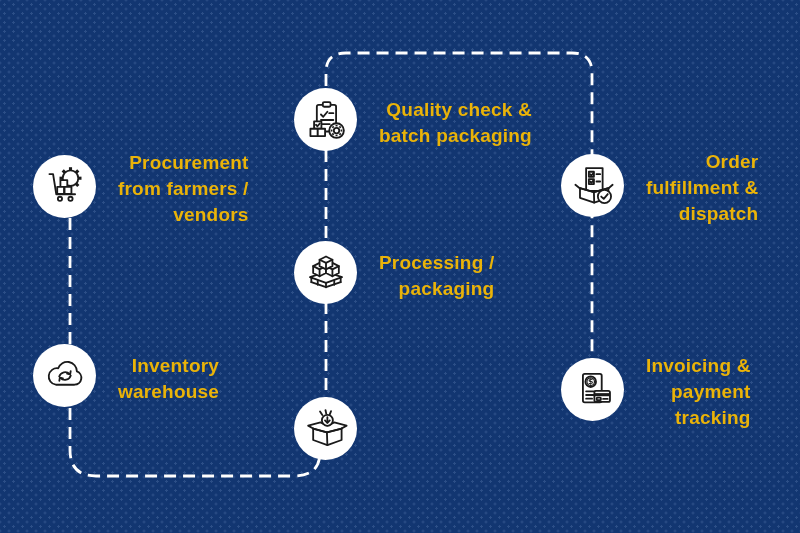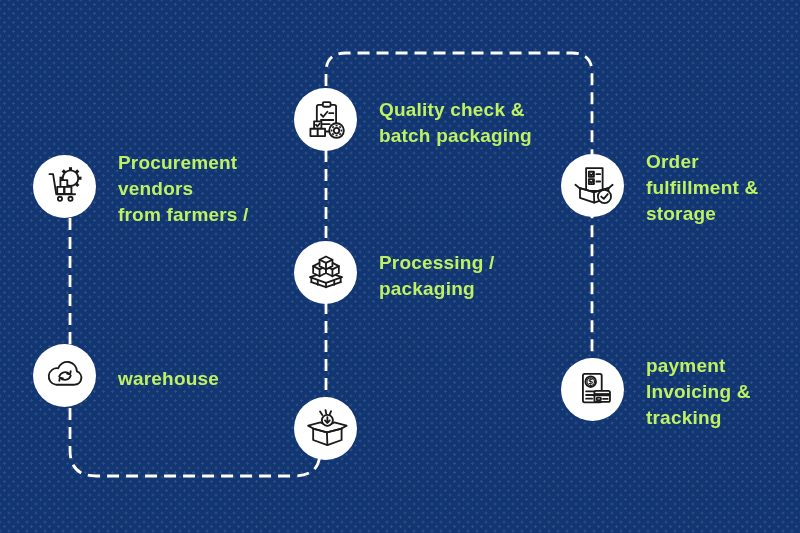--- a/index.html
+++ b/index.html
@@ -15,22 +15,22 @@
   }
   #connector-layer{position:absolute;left:0;top:0;z-index:0;}
   .node{position:absolute;display:flex;align-items:center;gap:22px;z-index:1;}
   .circle{
     width:63px;height:63px;border-radius:50%;background:#ffffff;flex:0 0 63px;
     display:flex;align-items:center;justify-content:center;
   }
   .circle svg{width:44px;height:44px;}
   .label{transform:translateY(3px);}
   .label span{
-    display:block;white-space:nowrap;color:#bef264;font-weight:bold;
-    font-size:19px;line-height:26px;letter-spacing:.2px;
+    display:block;white-space:nowrap;color:#eab308;font-weight:bold;
+    font-size:19px;line-height:26px;letter-spacing:.2px;text-align:right;
   }
   .icon-art{fill:none;stroke:#1a1a1a;stroke-width:2;stroke-linecap:round;stroke-linejoin:round;}
   .icon-fill{fill:#ffffff;}
   .icon-thick{stroke-width:3.4;stroke-linecap:butt;}
   .icon-dollar{font-size:8.5px;font-weight:bold;fill:#1a1a1a;stroke:none;
     font-family:"DejaVu Sans",sans-serif;text-anchor:middle;}
 </style>
 </head>
 <body>
 
@@ -58,38 +58,39 @@
         <rect class="icon-fill" x="15.5" y="25" width="7.5" height="7.5"></rect>
         <rect class="icon-fill" x="23.5" y="25" width="7.5" height="7.5"></rect>
         <path d="M 7 11 L 11 11 L 14.5 33 L 35 33"></path>
         <circle cx="18.5" cy="38" r="2.3"></circle>
         <circle cx="30" cy="38" r="2.3"></circle>
       </g>
     </svg>
   </div>
   <div class="label">
     <span>Procurement</span>
+    <span>from farmers /</span>
     <span>vendors</span>
-    <span>from farmers /</span>
   </div>
 </div>
 
 <div class="node" style="left:33px;top:344px">
   <div class="circle">
     <svg viewBox="0 0 48 48">
       <g class="icon-art">
         <path d="M 14 33.5 L 34.5 33.5 A 7.5 7.5 0 0 0 37 19 A 10.5 10.5 0 0 0 16.6 15.6 A 7.8 7.8 0 0 0 14 33.5 Z"></path>
         <path d="M 17.7 24.5 a 6.8 6.8 0 0 1 11.4 -2.6"></path>
         <polyline points="26.3,21.4 29.6,22.1 30.2,18.8"></polyline>
         <path d="M 30.3 23.5 a 6.8 6.8 0 0 1 -11.4 2.6"></path>
         <polyline points="21.7,26.6 18.4,25.9 17.8,29.2"></polyline>
       </g>
     </svg>
   </div>
   <div class="label">
+    <span>Inventory</span>
     <span>warehouse</span>
   </div>
 </div>
 
 <div class="node" style="left:294px;top:88px">
   <div class="circle">
     <svg viewBox="0 0 48 48">
       <g class="icon-art">
         <rect x="14" y="7.5" width="21" height="29" rx="2"></rect>
         <rect class="icon-fill" x="20.5" y="4.5" width="8.5" height="5" rx="1.5"></rect>
@@ -185,21 +186,21 @@
         <path d="M 9.8 27.5 L 25 31.8 L 40.8 27.5"></path>
         <line x1="25" y1="31.8" x2="25.3" y2="43.2"></line>
         <circle class="icon-fill" cx="36.5" cy="36.5" r="7.2"></circle>
         <polyline points="33,36.6 35.7,39.1 40.1,33.9"></polyline>
       </g>
     </svg>
   </div>
   <div class="label">
     <span>Order</span>
     <span>fulfillment &amp;</span>
-    <span>storage</span>
+    <span>dispatch</span>
   </div>
 </div>
 
 <div class="node" style="left:561px;top:350px">
   <div class="circle">
     <svg viewBox="0 0 48 48">
       <g class="icon-art">
         <rect class="icon-fill" x="13" y="7.5" width="20.5" height="31" rx="2"></rect>
         <circle cx="21.5" cy="16" r="5.8"></circle>
         <circle cx="21.5" cy="16" r="4.1" stroke-width="1.3"></circle>
@@ -208,17 +209,17 @@
         <line x1="16.5" y1="30.5" x2="25" y2="30.5"></line>
         <line x1="16.5" y1="34.5" x2="23" y2="34.5"></line>
         <rect class="icon-fill" x="25.5" y="26" width="17" height="12" rx="1.8"></rect>
         <line x1="25.5" y1="30.2" x2="42.5" y2="30.2" stroke-width="3.4" stroke-linecap="butt"></line>
         <rect x="28" y="33.4" width="4.6" height="2.8" rx="0.8"></rect>
         <line x1="35" y1="34.8" x2="40" y2="34.8"></line>
       </g>
     </svg>
   </div>
   <div class="label">
+    <span>Invoicing &amp;</span>
     <span>payment</span>
-    <span>Invoicing &amp;</span>
     <span>tracking</span>
   </div>
 </div>
 
 </body></html>

